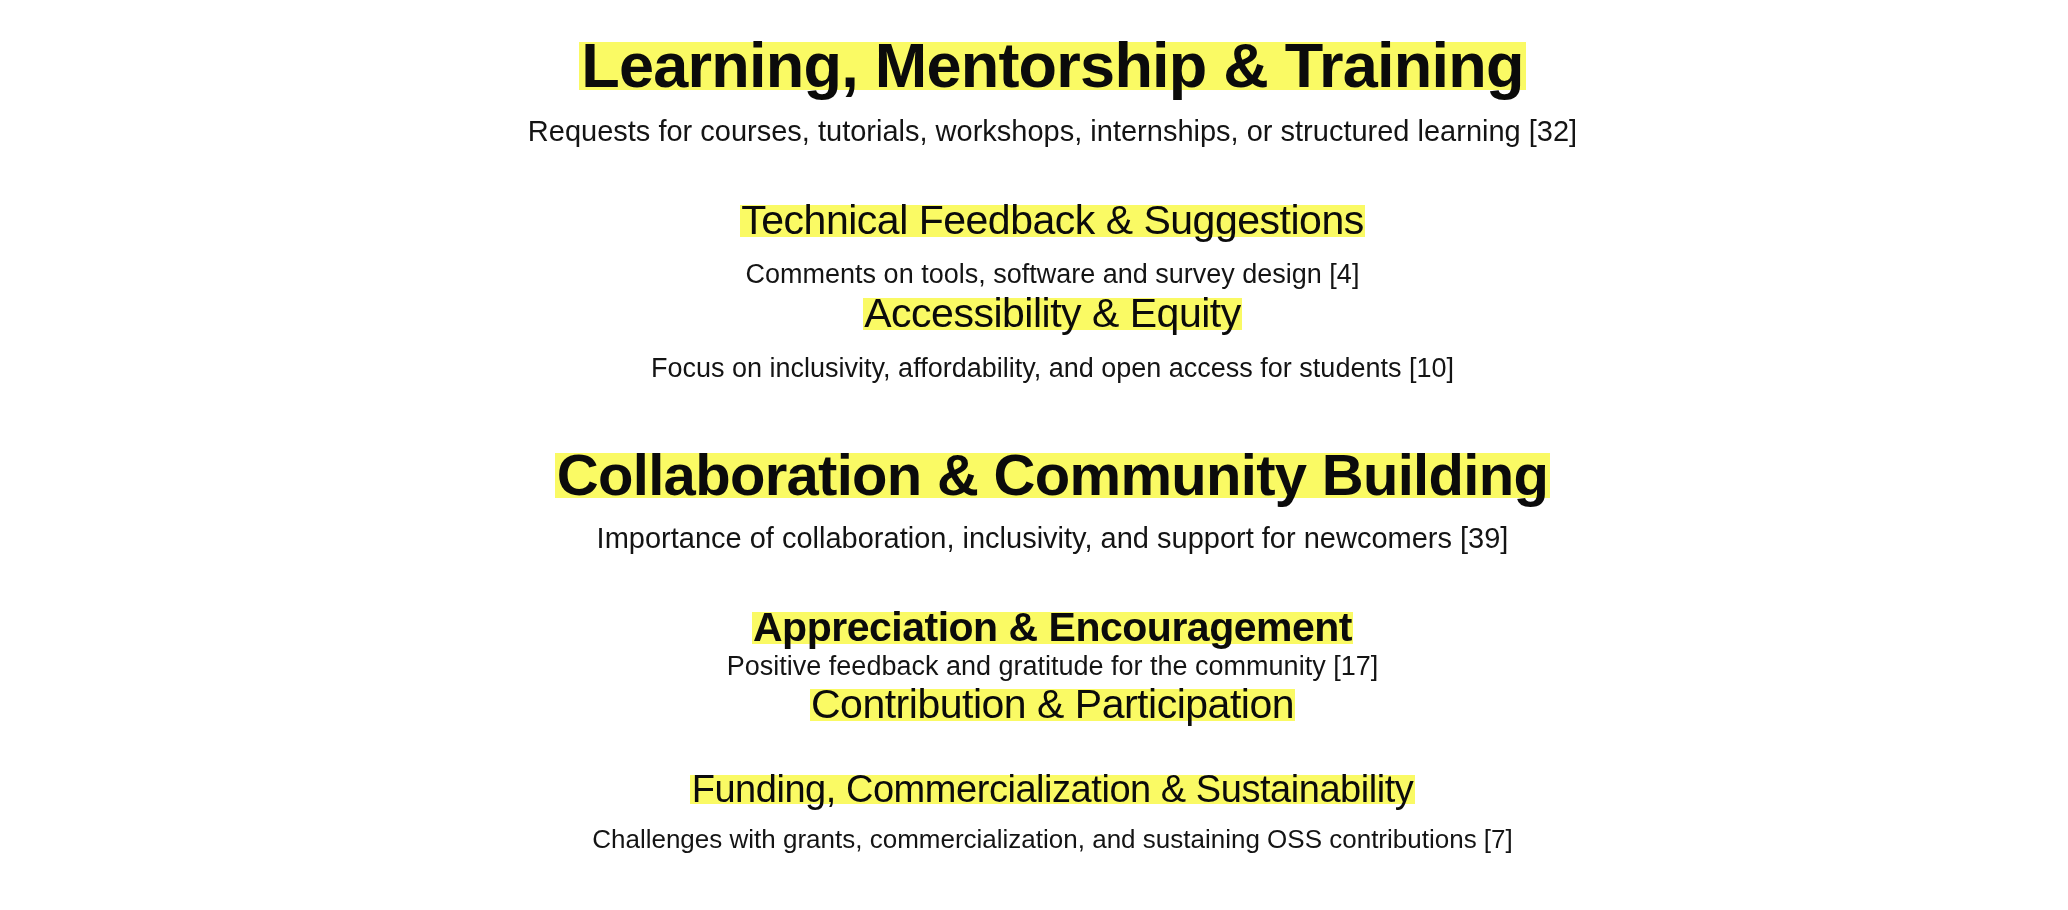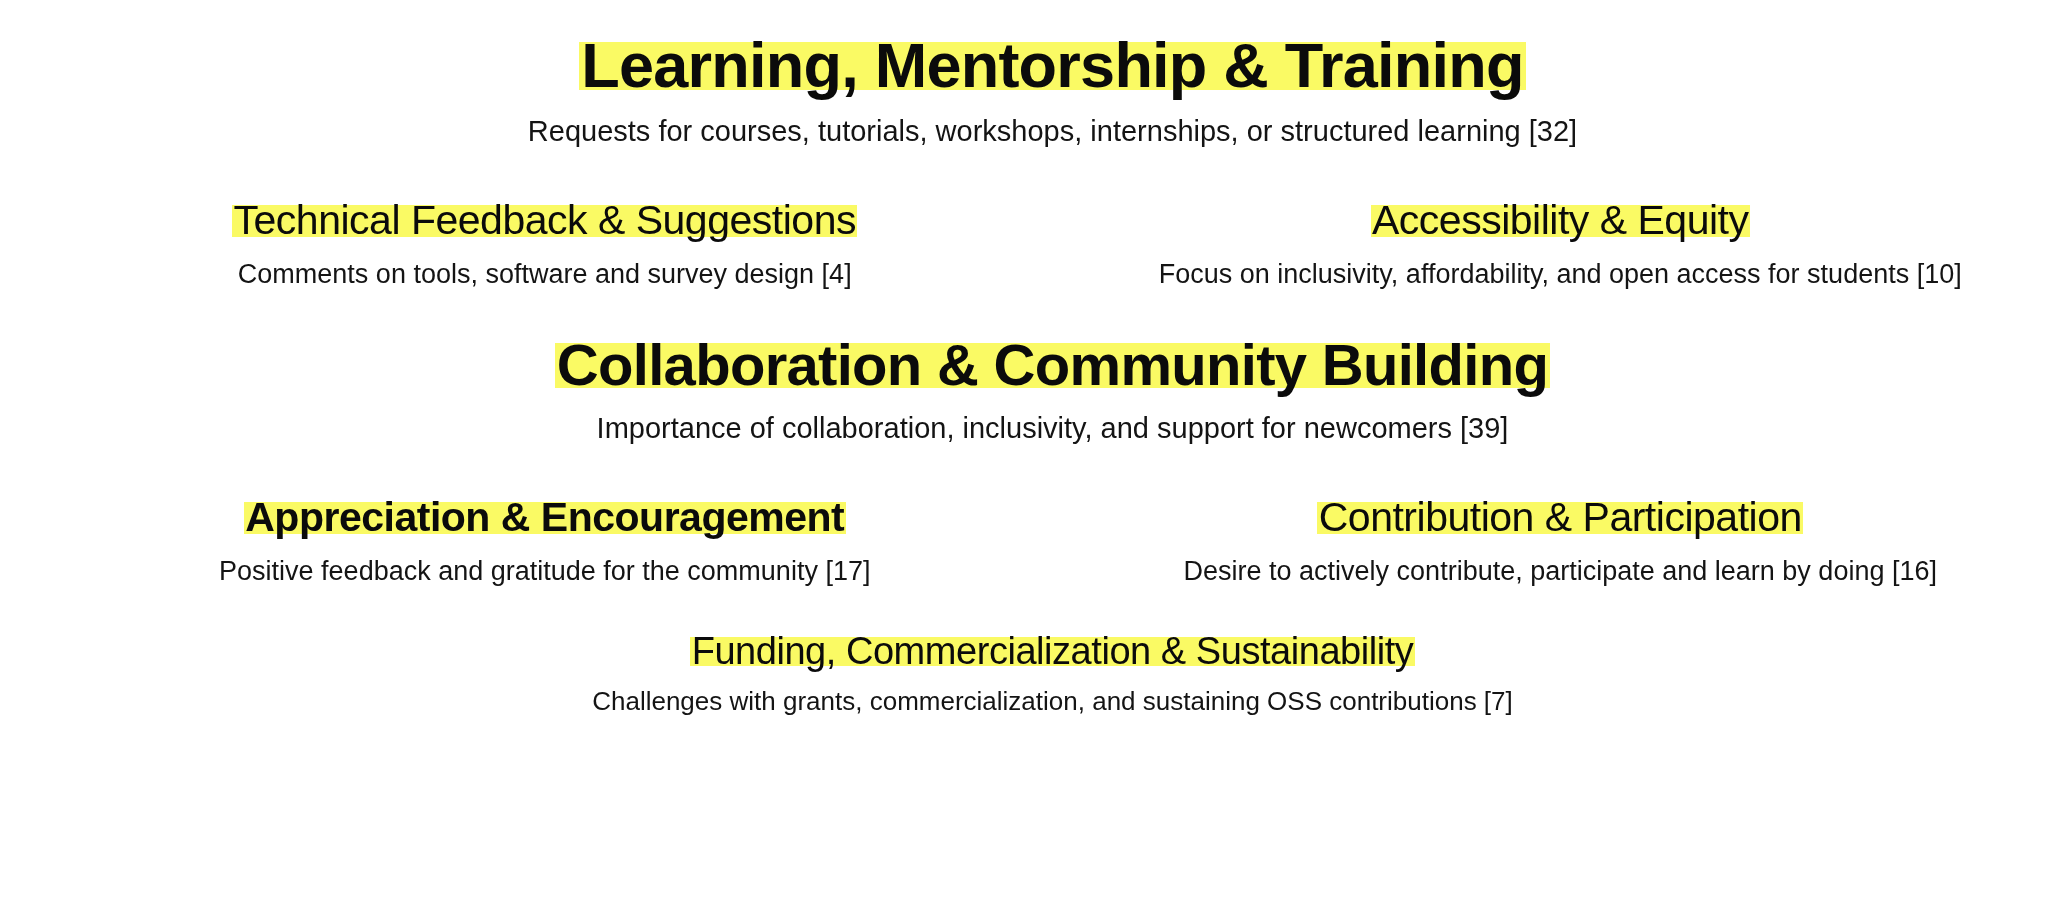--- a/index.html
+++ b/index.html
@@ -31,20 +31,21 @@
     box-sizing: border-box;
     padding-left: 37px;
   }
 
   .row-full {
     flex-direction: column;
     align-items: center;
   }
 
   .row-split {
+    flex-direction: column;
     align-items: center;
   }
 
   .col {
     flex: 1 1 50%;
     display: flex;
     flex-direction: column;
     align-items: center;
     box-sizing: border-box;
     min-width: 0;
@@ -101,25 +102,25 @@
   .d-md { font-size: 27px; }
   .d-sm { font-size: 26px; }
 
   
   #row-1  { margin-top: 32px; }
   #row-1 .theme-desc { margin-top: 14px; }
 
   #row-2  { margin-top: 50px; }
   #row-2 .theme-desc { margin-top: 16px; }
 
-  #row-3  { margin-top: 42px; }
+  #row-3  { margin-top: 59px; }
   #row-3 .theme-desc { margin-top: 14px; }
 
   #row-4  { margin-top: 50px; }
-  #row-4 .theme-desc { margin-top: 16px; }
+  #row-4 .theme-desc { }
 
   #row-5  { margin-top: 42px; }
   #row-5 .theme-desc { margin-top: 14px; }
 </style>
 </head>
 <body style="background: rgb(255, 255, 255);">
 
 <div id="cloud">
 
   <div class="row row-full" id="row-1">
@@ -154,21 +155,20 @@
   <div class="row row-split" id="row-4">
     <div class="col">
       <div class="theme">
         <div class="theme-title t-md-b"><span class="hl" style="background-image: linear-gradient(rgba(0, 0, 0, 0) 0%, rgba(0, 0, 0, 0) 17%, rgb(250, 250, 100) 17%, rgb(250, 250, 100) 86%, rgba(0, 0, 0, 0) 86%, rgba(0, 0, 0, 0) 100%);">Appreciation &amp; Encouragement</span></div>
         <div class="theme-desc d-md">Positive feedback and gratitude for the community [17]</div>
       </div>
     </div>
     <div class="col">
       <div class="theme">
         <div class="theme-title t-md"><span class="hl" style="background-image: linear-gradient(rgba(0, 0, 0, 0) 0%, rgba(0, 0, 0, 0) 17%, rgb(250, 250, 100) 17%, rgb(250, 250, 100) 86%, rgba(0, 0, 0, 0) 86%, rgba(0, 0, 0, 0) 100%);">Contribution &amp; Participation</span></div>
-        <div class="theme-desc d-md">Desire to actively contribute, participate and learn by doing [16]</div>
       </div>
     </div>
   </div>
 
   <div class="row row-full" id="row-5">
     <div class="theme">
       <div class="theme-title t-sm"><span class="hl" style="background-image: linear-gradient(rgba(0, 0, 0, 0) 0%, rgba(0, 0, 0, 0) 17%, rgb(250, 250, 100) 17%, rgb(250, 250, 100) 86%, rgba(0, 0, 0, 0) 86%, rgba(0, 0, 0, 0) 100%);">Funding, Commercialization &amp; Sustainability</span></div>
       <div class="theme-desc d-sm">Challenges with grants, commercialization, and sustaining OSS contributions [7]</div>
     </div>
   </div>

